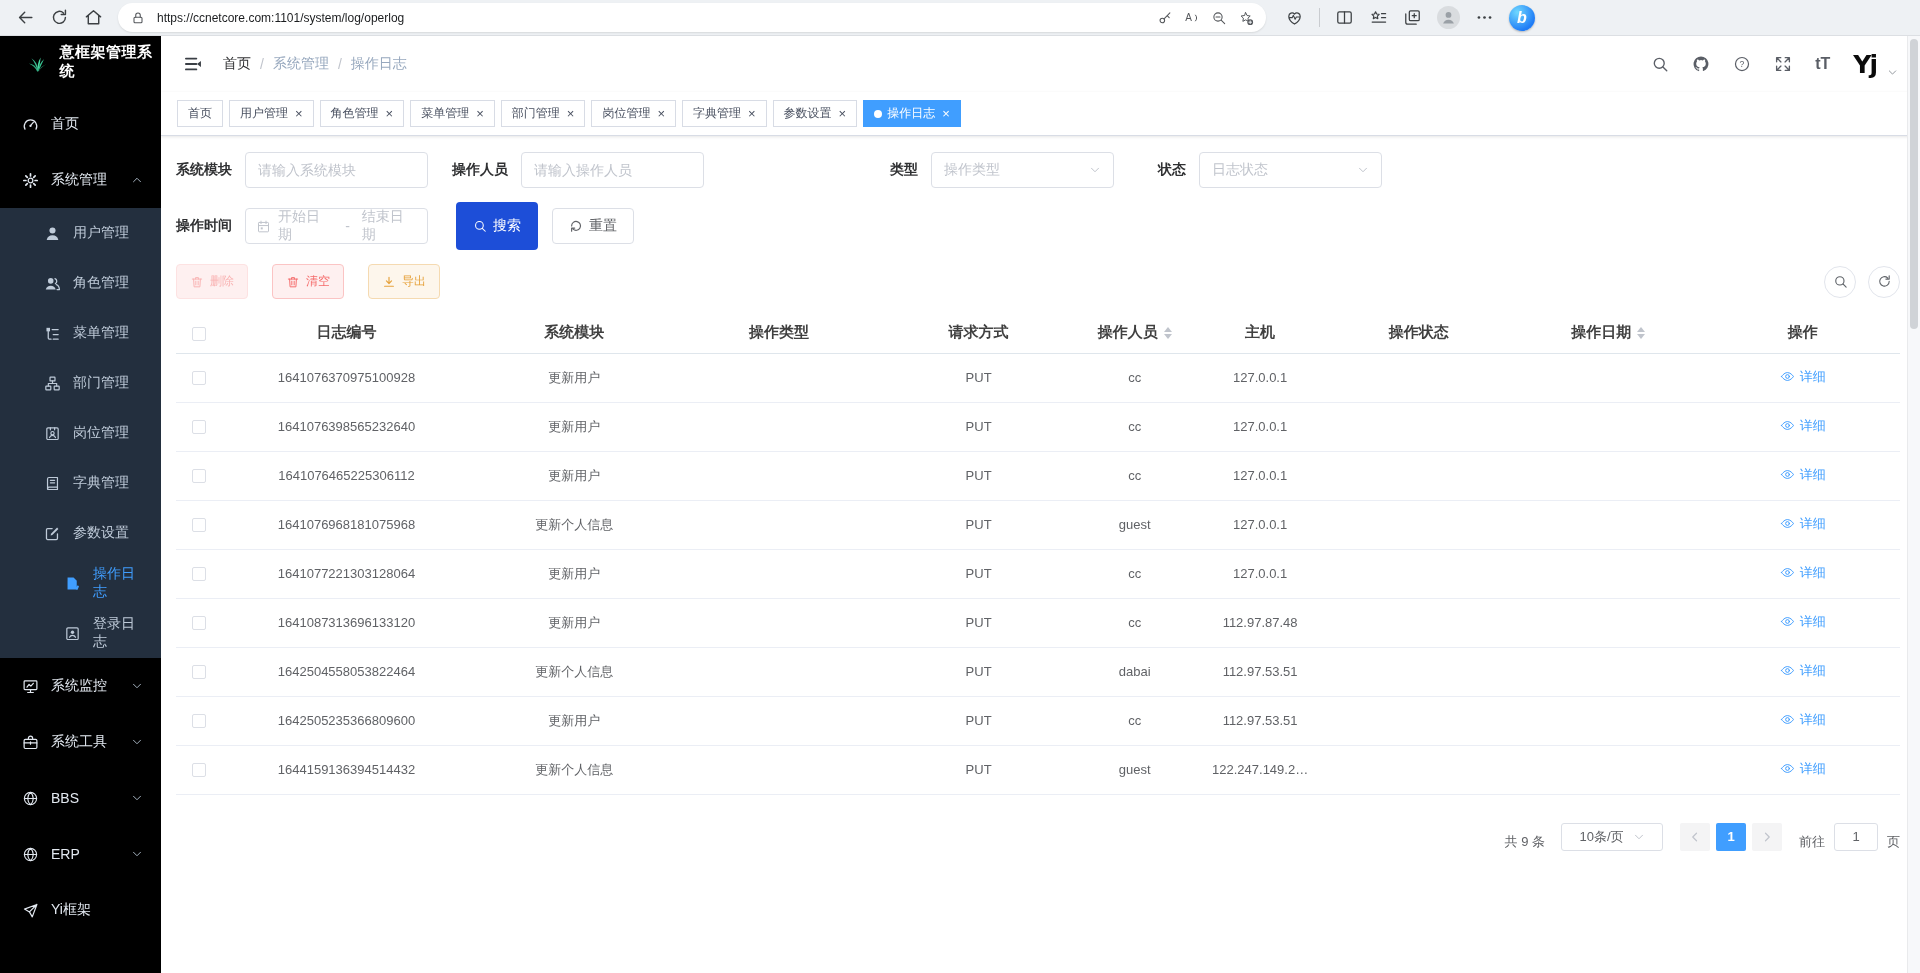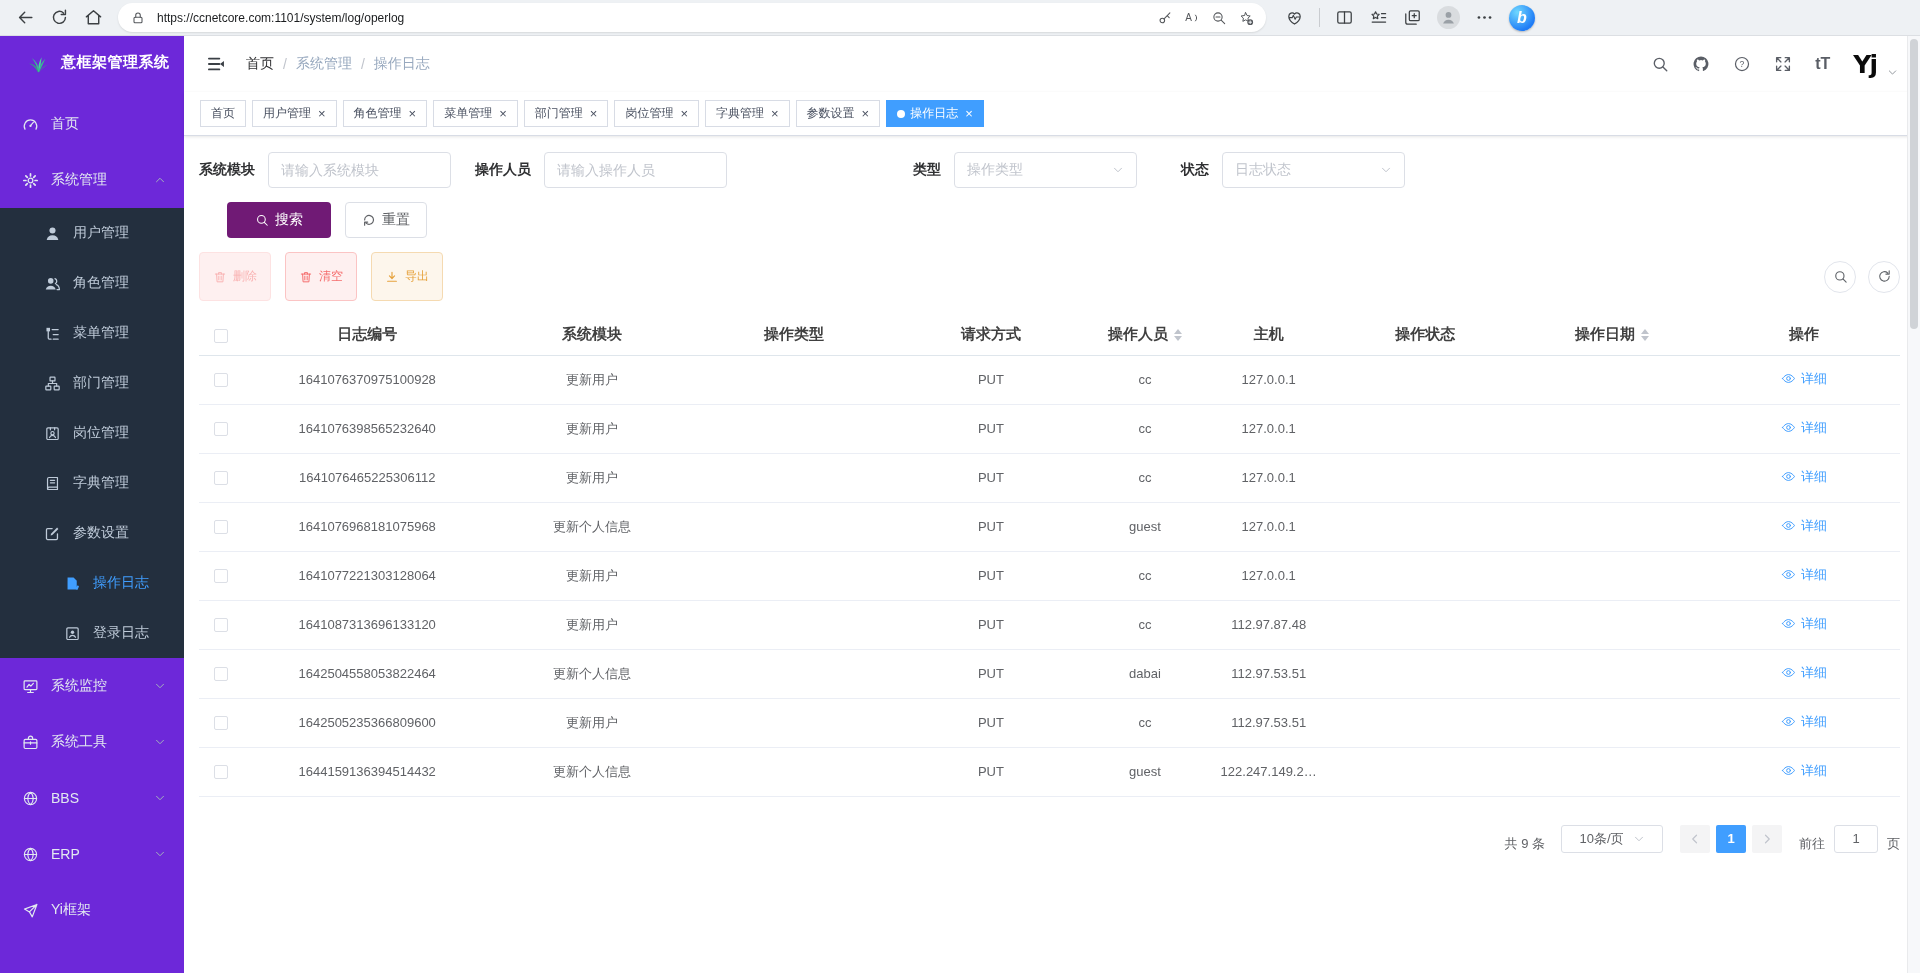--- a/index.html
+++ b/index.html
@@ -20,21 +20,21 @@
   .divider{width:1px;height:19px;background:#c9ccd0}
   .profile-av{width:23px;height:23px;border-radius:50%;background:#d9dcdf;color:#9aa0a6;
     padding:3px;cursor:pointer}
   .bing{width:26px;height:26px;border-radius:50%;color:#fff;font-weight:bold;font-style:italic;
     background:radial-gradient(circle at 32% 28%,#6fd8ff,#1f7cf6 72%);display:flex;
     align-items:center;justify-content:center;font-size:16px;cursor:pointer;
     box-shadow:0 1px 2px rgba(0,0,0,.25)}
 
   
   .app{display:flex;height:937px}
-  .sidebar{width:184px;flex-shrink:0;background:#6d28d9;overflow:hidden}
+  .sidebar{width:161px;flex-shrink:0;background:#000000;overflow:hidden}
   .logo{height:52px;display:flex;align-items:center;padding-left:26px;gap:10px}
   .logo-ic{width:25px;height:25px}
   .logo-title{font-size:15px;font-weight:bold;color:#fff;letter-spacing:.5px}
   .menu{padding-top:8px}
   .mi{display:flex;align-items:center;cursor:pointer;color:#e2e8f0;font-size:14px}
   .mi.lv1{height:56px;padding:0 18px 0 22px}
   .mi.lv2{height:50px;padding:0 18px 0 44px}
   .mi.lv3{height:50px;padding:0 18px 0 64px}
   .mi.dark{background:#232f3e;color:#bfcbd9}
   .mi.active{color:#409eff}
@@ -76,25 +76,25 @@
   .select{display:flex;align-items:center;justify-content:space-between;cursor:pointer}
   .ph{color:#c0c4cc;font-size:14px}
   .selcaret[data-icon]{width:12px;height:12px;color:#c0c4cc}
   .daterange{display:flex;align-items:center;cursor:pointer;padding:0 10px;gap:7px}
   .cal[data-icon]{width:15px;height:15px;color:#c0c4cc}
   .dsep{color:#c0c4cc;margin:0 5px}
 
   .btn{display:inline-flex;align-items:center;gap:6px;border-radius:4px;cursor:pointer;
     font-family:inherit;border:1px solid transparent;justify-content:center}
   .btn [data-icon]{width:14px;height:14px}
-  .btn.primary{height:36px;padding:0 27px;background:#701a75;color:#fff;font-size:14px;margin-left:28px}
+  .btn.primary{height:48px;padding:0 16px;background:#1d4ed8;color:#fff;font-size:14px;margin-left:28px}
   .btn.plain{height:36px;padding:0 16px;background:#fff;border-color:#dcdfe6;color:#606266;
     font-size:14px;margin-left:14px}
   .toolbar{display:flex;align-items:center;margin-top:6px}
-  .btn.sm{height:49px;padding:0 13px;font-size:12px;margin-right:14px}
+  .btn.sm{height:35px;padding:0 13px;font-size:12px;margin-right:24px}
   .btn.danger{background:#fef0f0;border-color:#fbc4c4;color:#f56c6c}
   .btn.danger.disabled{color:#f9b3b3;border-color:#fde2e2;cursor:not-allowed}
   .btn.warn{background:#fdf6ec;border-color:#f5dab1;color:#e6a23c}
   .tb-right{margin-left:auto;display:flex;gap:12px}
   .circle-btn{width:32px;height:32px;border:1px solid #e2e5ec;border-radius:50%;cursor:pointer;
     display:flex;align-items:center;justify-content:center;color:#5f6368;background:#fff}
   .cbi[data-icon]{width:15px;height:15px}
 
   .tbl{width:100%;border-collapse:collapse;margin-top:14px;table-layout:fixed}
   .tbl th{height:40px;font-size:15px;color:#404040;font-weight:700;text-align:center;
@@ -533,20 +533,35 @@
             <span class="selcaret" data-icon="chevdown">
                 <svg viewBox="0 0 24 24" fill="none" stroke="currentColor" stroke-width="2" stroke-linecap="round" stroke-linejoin="round">
                   <path d="M5 8.5l7 7 7-7"></path>
                 </svg>
               </span>
           </div>
         </div>
       </div>
 
       <div class="frow">
+        <div class="fitem">
+          <span class="flabel">操作时间</span>
+          <div class="inp daterange">
+            <span class="cal" data-icon="calendar">
+                <svg viewBox="0 0 24 24" fill="none" stroke="currentColor" stroke-width="1.6" stroke-linecap="round" stroke-linejoin="round">
+                  <rect x="4" y="5.5" width="16" height="15" rx="1.2"></rect>
+                  <path d="M8 3.4v4M16 3.4v4M4 10.5h16"></path>
+                  <path d="M7.6 13.4h3.2v3.2H7.6z" fill="currentColor" stroke="none"></path>
+                </svg>
+              </span>
+            <span class="ph">开始日期</span>
+            <span class="dsep">-</span>
+            <span class="ph">结束日期</span>
+          </div>
+        </div>
         <button class="btn primary">
           <span data-icon="search">
               <svg viewBox="0 0 24 24" fill="none" stroke="currentColor" stroke-width="1.8" stroke-linecap="round" stroke-linejoin="round">
                 <circle cx="11" cy="11" r="6.6"></circle>
                 <path d="M15.9 15.9L21 21"></path>
               </svg>
             </span>
           <span>搜索</span>
         </button>
         <button class="btn plain">

